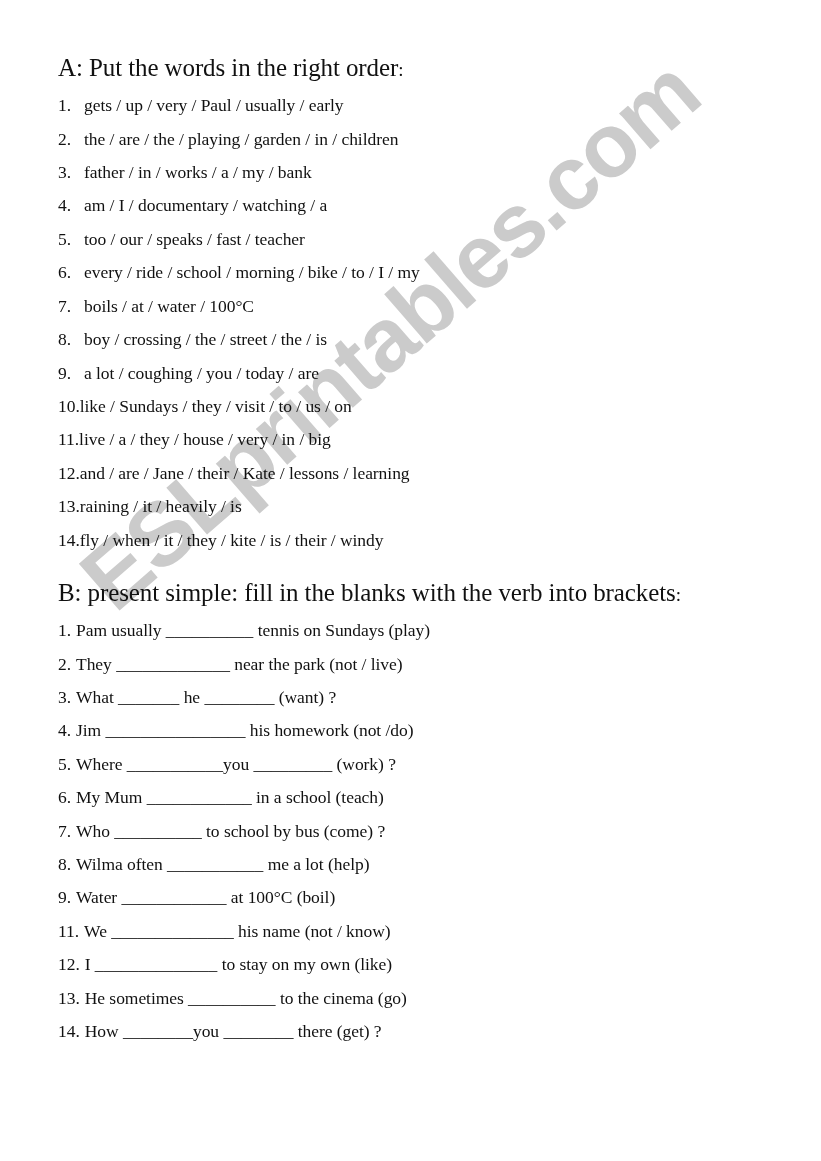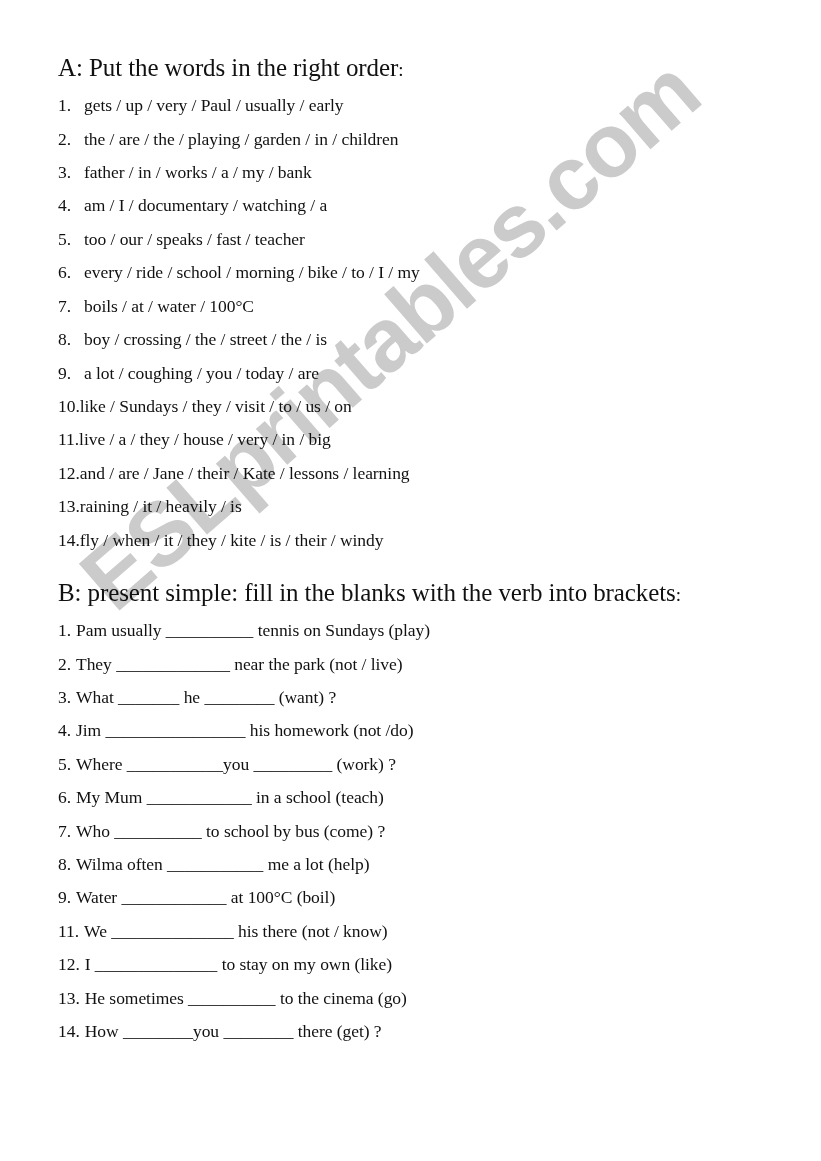--- a/index.html
+++ b/index.html
@@ -133,21 +133,21 @@
       <ol class="items">
         <li><span class="num b">1.</span><span>Pam usually </span><span class="blank">__________</span><span></span><span class="blank"></span><span> tennis on Sundays (play)</span></li>
         <li><span class="num b">2.</span><span>They </span><span class="blank">_____________</span><span></span><span class="blank"></span><span> near the park (not / live)</span></li>
         <li><span class="num b">3.</span><span>What </span><span class="blank">_______</span><span> he </span><span class="blank">________</span><span> (want) ?</span></li>
         <li><span class="num b">4.</span><span>Jim </span><span class="blank">________________</span><span></span><span class="blank"></span><span> his homework (not /do)</span></li>
         <li><span class="num b">5.</span><span>Where </span><span class="blank">___________</span><span>you </span><span class="blank">_________</span><span> (work) ?</span></li>
         <li><span class="num b">6.</span><span>My Mum </span><span class="blank">____________</span><span></span><span class="blank"></span><span> in a school (teach)</span></li>
         <li><span class="num b">7.</span><span>Who </span><span class="blank">__________</span><span></span><span class="blank"></span><span> to school by bus (come) ?</span></li>
         <li><span class="num b">8.</span><span>Wilma often </span><span class="blank">___________</span><span></span><span class="blank"></span><span> me a lot (help)</span></li>
         <li><span class="num b">9.</span><span>Water </span><span class="blank">____________</span><span></span><span class="blank"></span><span> at 100°C (boil)</span></li>
-        <li><span class="num b">11.</span><span>We </span><span class="blank">______________</span><span></span><span class="blank"></span><span> his there (not / know)</span></li>
+        <li><span class="num b">11.</span><span>We </span><span class="blank">______________</span><span></span><span class="blank"></span><span> his name (not / know)</span></li>
         <li><span class="num b">12.</span><span>I </span><span class="blank">______________</span><span></span><span class="blank"></span><span> to stay on my own (like)</span></li>
         <li><span class="num b">13.</span><span>He sometimes </span><span class="blank">__________</span><span></span><span class="blank"></span><span> to the cinema (go)</span></li>
         <li><span class="num b">14.</span><span>How </span><span class="blank">________</span><span>you </span><span class="blank">________</span><span> there (get) ?</span></li>
       </ol>
     </div>
 
   </div>
 </div>
 
 </body></html>

